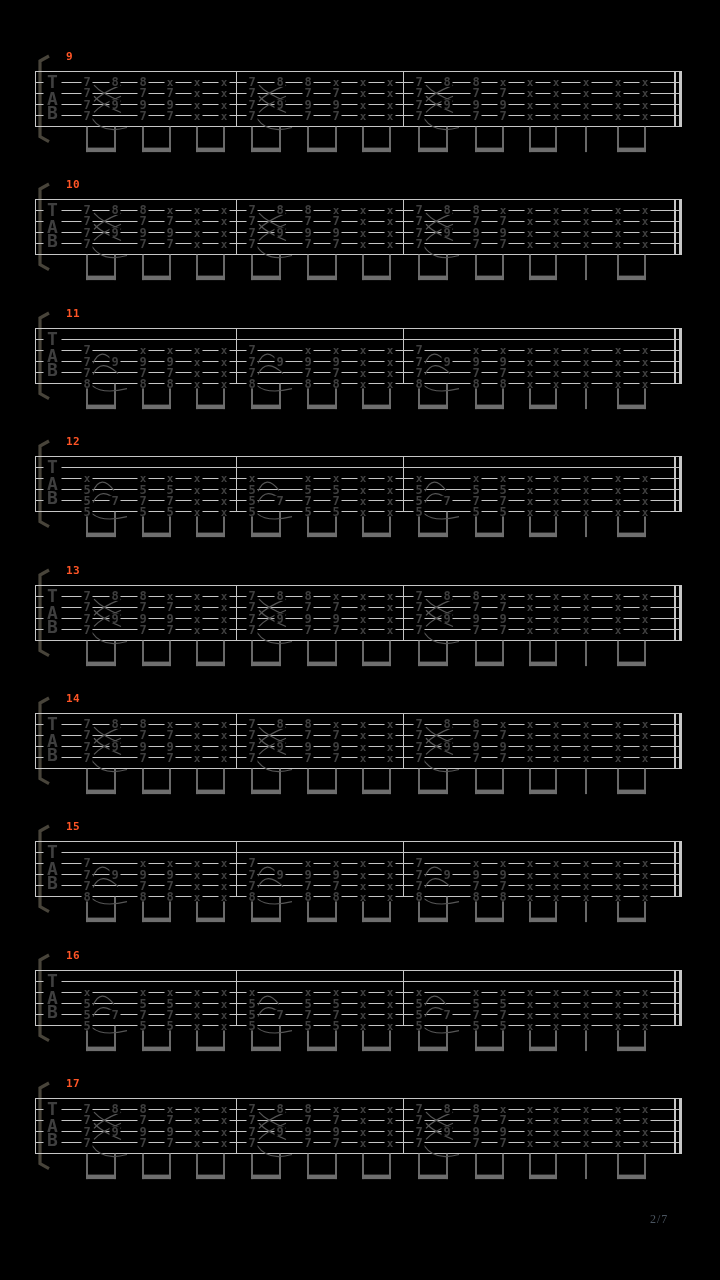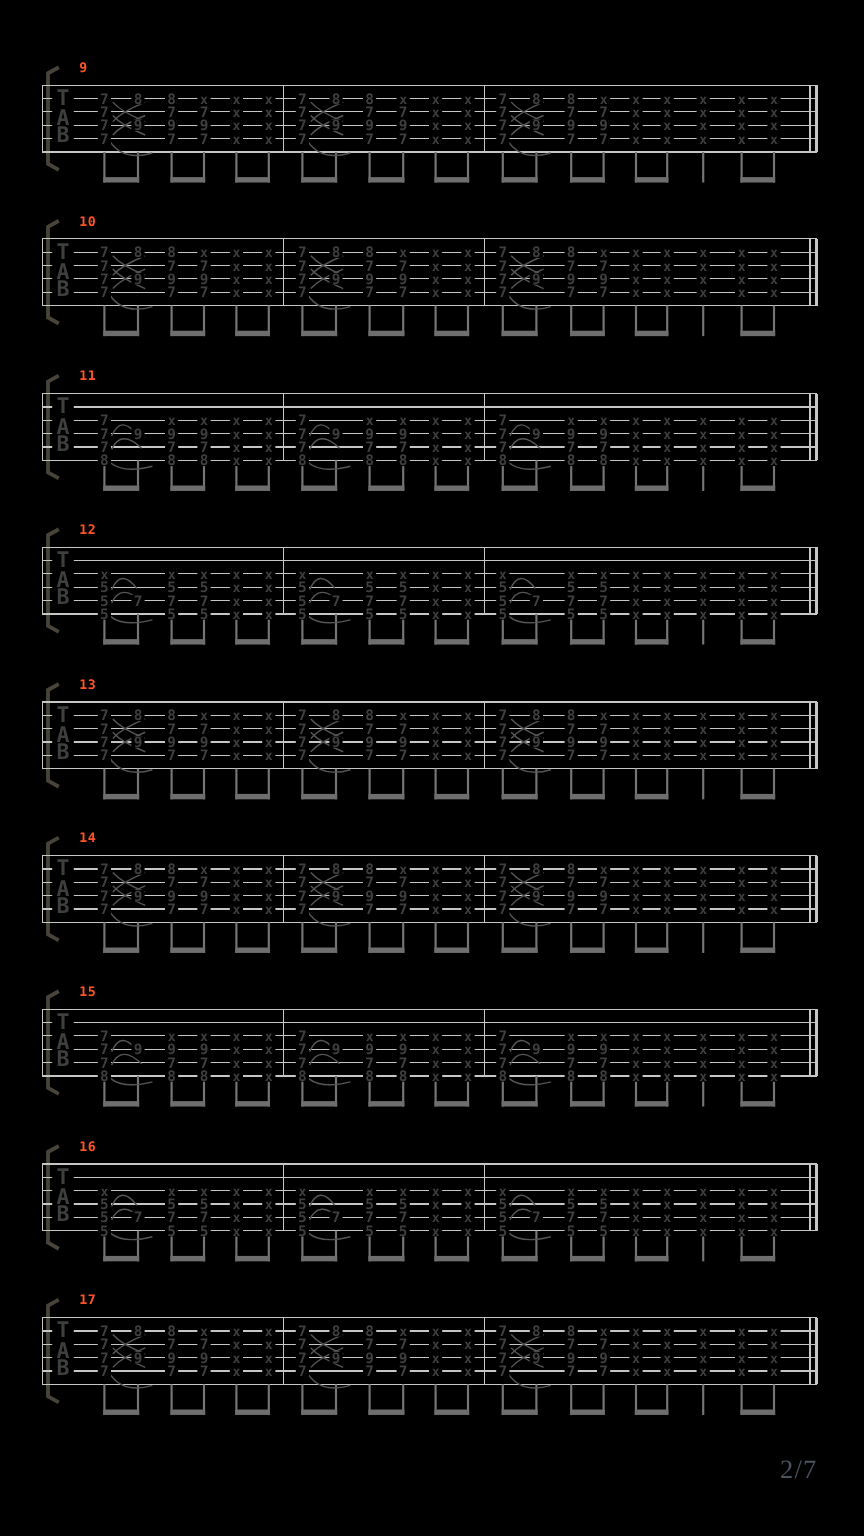--- a/index.html
+++ b/index.html
@@ -8,21 +8,21 @@
     width:720px;height:1280px;
     background:#000;
     overflow:hidden;
     font-family:"DejaVu Sans Mono", monospace;
   }
   #page-indicator{
     position:absolute;
     left:650px;top:1212px;
     width:60px;
     font-family:"Liberation Serif","DejaVu Serif",serif;
-    font-size:22px;
+    font-size:12px;
     letter-spacing:1px;
     color:#4a545f;
   }
   svg{position:absolute;left:0;}
   text{font-family:"DejaVu Sans Mono", monospace;}
 </style>
 </head>
 <body>
 
 <div id="tab-page">

